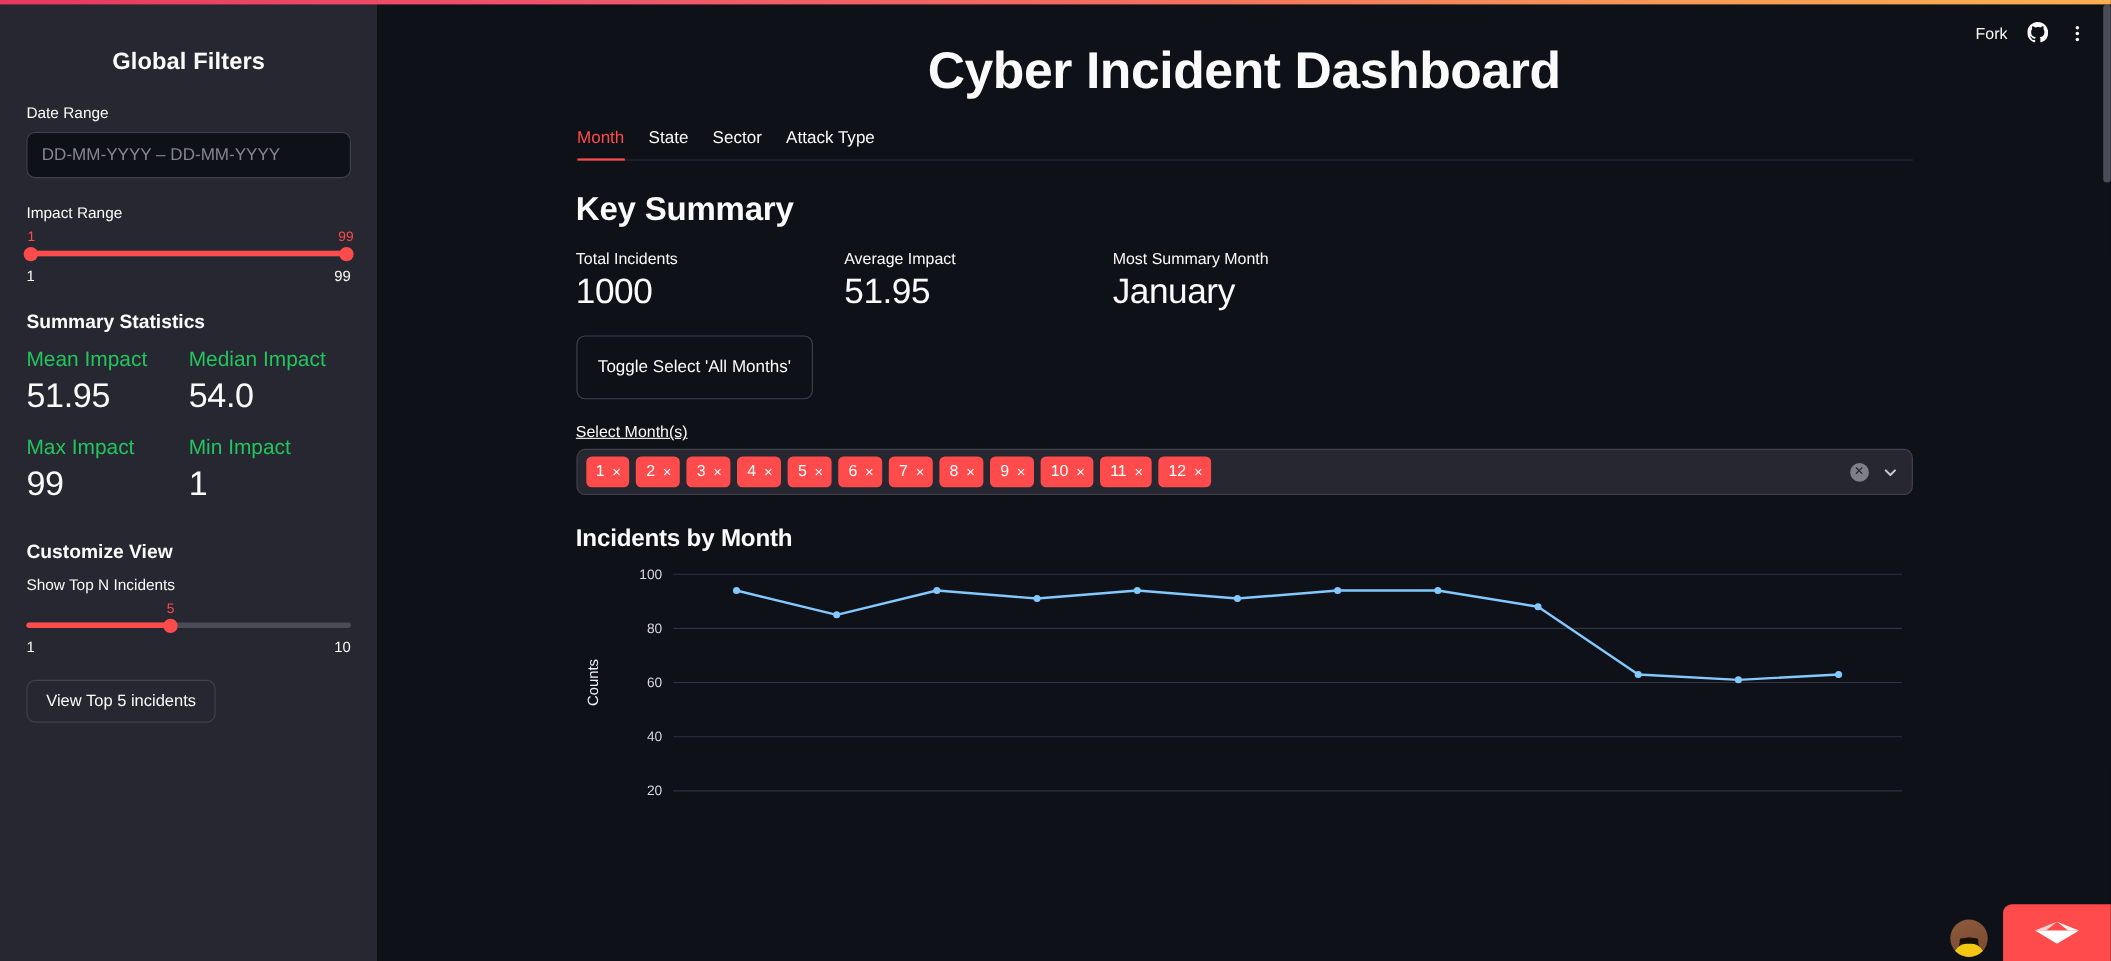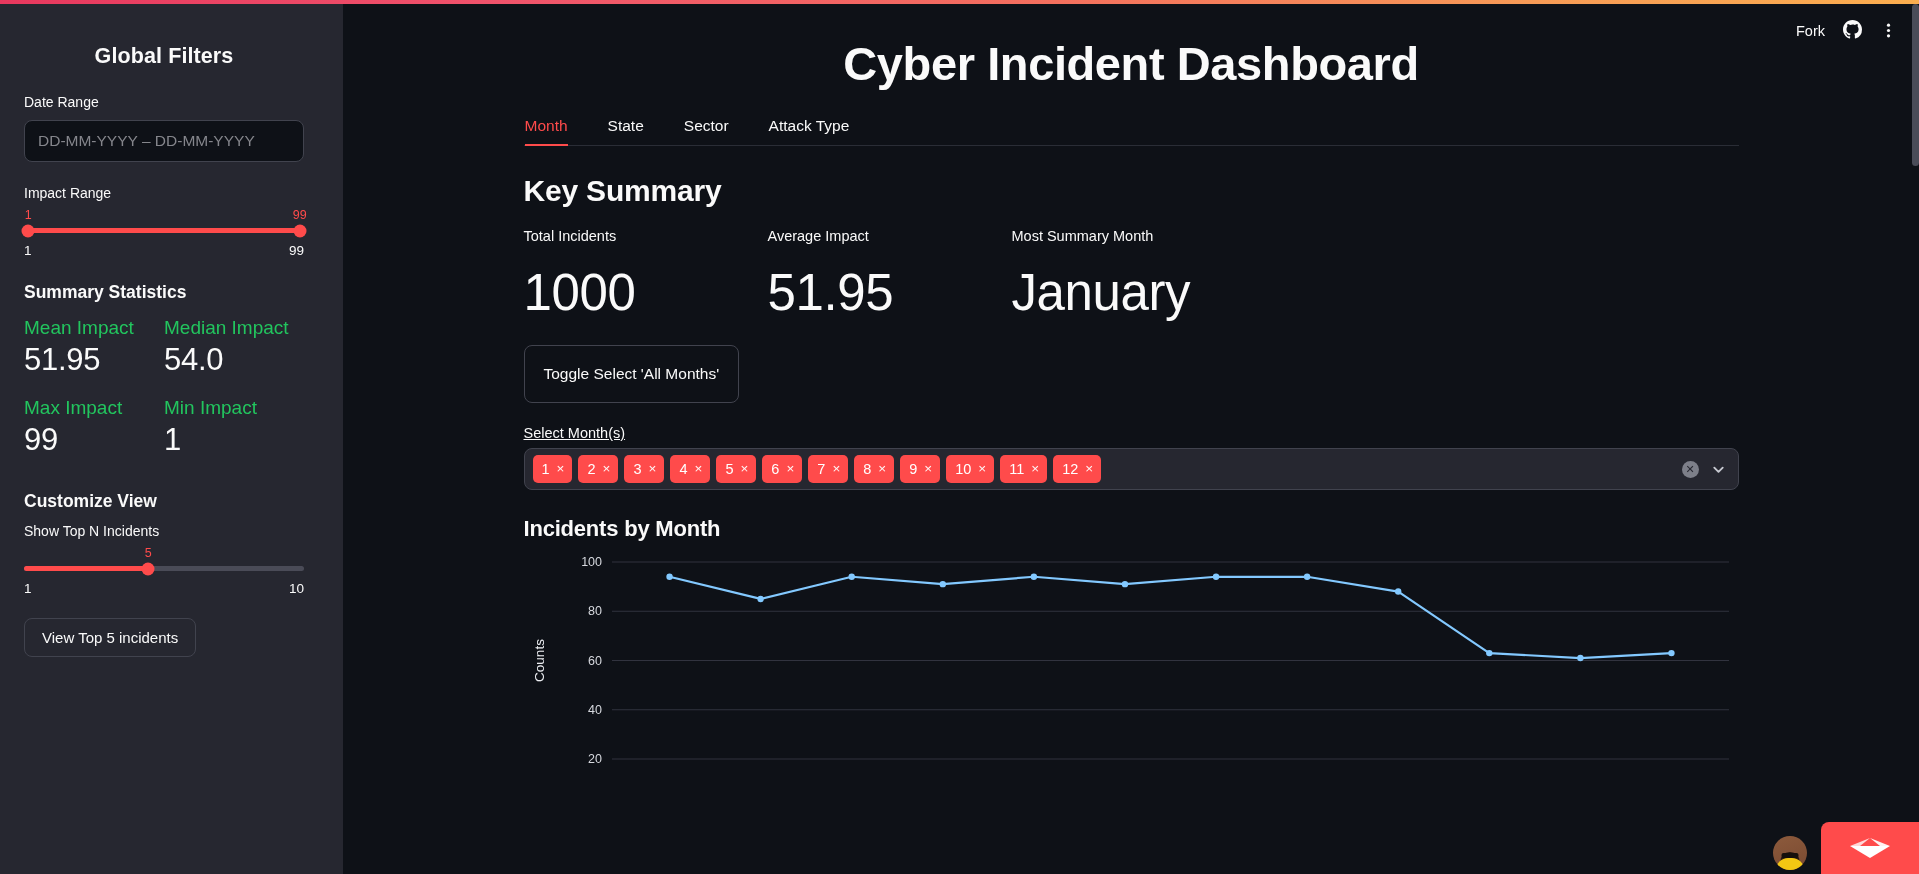--- a/index.html
+++ b/index.html
@@ -18,21 +18,21 @@
     z-index: 50;
   }
 
   
   #app { position: absolute; inset: 0; display: flex; }
 
   
   #sidebar {
     width: 343px; height: 874px; flex: 0 0 343px;
     background: #262730;
-    padding: 44px 39px 0 24px;
+    padding: 44px 24px 0 24px;
     position: relative;
     overflow: hidden;
   }
   .sb-title {
     text-align: center; font-size: 21.5px; font-weight: 700;
     letter-spacing: .1px; margin-bottom: 24px; color: #FAFAFA;
   }
   .sb-label { font-size: 14px; color: #FAFAFA; margin-bottom: 7px; line-height: 1.4; }
 
   .date-input {
@@ -90,34 +90,34 @@
   .fork-link { font-size: 14.5px; color: #FAFAFA; text-decoration: none; cursor: pointer; }
   .hdr-icon { display: flex; align-items: center; cursor: pointer; color: #FAFAFA; }
 
   #content { width: 1215px; margin: 0 auto; padding-top: 36px; }
 
   .page-title {
     font-size: 47px; font-weight: 700; text-align: center;
     letter-spacing: -.4px; color: #FAFAFA; margin-bottom: 26px;
   }
 
-  .tabs { display: flex; gap: 40px; border-bottom: 1px solid #2A2D36; padding-left: 1px; }
+  .tabs { display: flex; gap: 22px; border-bottom: 1px solid #2A2D36; padding-left: 1px; }
   .tab {
     font-size: 15.5px; color: #FAFAFA; padding-bottom: 9px;
     border-bottom: 2px solid transparent; margin-bottom: -1px; cursor: pointer;
   }
   .tab.active { color: #FF4B4B; border-bottom-color: #FF4B4B; }
 
   .h2 { font-size: 30px; font-weight: 700; margin: 28px 0 0 0; letter-spacing: -.2px; }
 
   .km-grid { display: flex; margin-top: 20px; }
   .km-cell { width: 244px; }
   .km-cell.wide { width: 300px; }
-  .km-lbl { font-size: 14.5px; color: #FAFAFA; margin-bottom: 18px; }
-  .km-val { font-size: 51px; font-weight: 400; line-height: 1.2; letter-spacing: -.4px; }
+  .km-lbl { font-size: 14.5px; color: #FAFAFA; margin-bottom: 1px; }
+  .km-val { font-size: 32px; font-weight: 400; line-height: 1.2; letter-spacing: -.4px; }
 
   #toggle-all-btn { margin-top: 22px; height: 58px; padding: 0 19px; font-size: 15.5px; }
 
   .ms-label { font-size: 14.5px; margin-top: 22px; margin-bottom: 7px; text-decoration: underline; }
   .multiselect {
     display: flex; align-items: center; gap: 6px;
     background: #262730; border: 1px solid #41434E; border-radius: 8px;
     padding: 6px 8px; min-height: 42px;
   }
   .chip {

